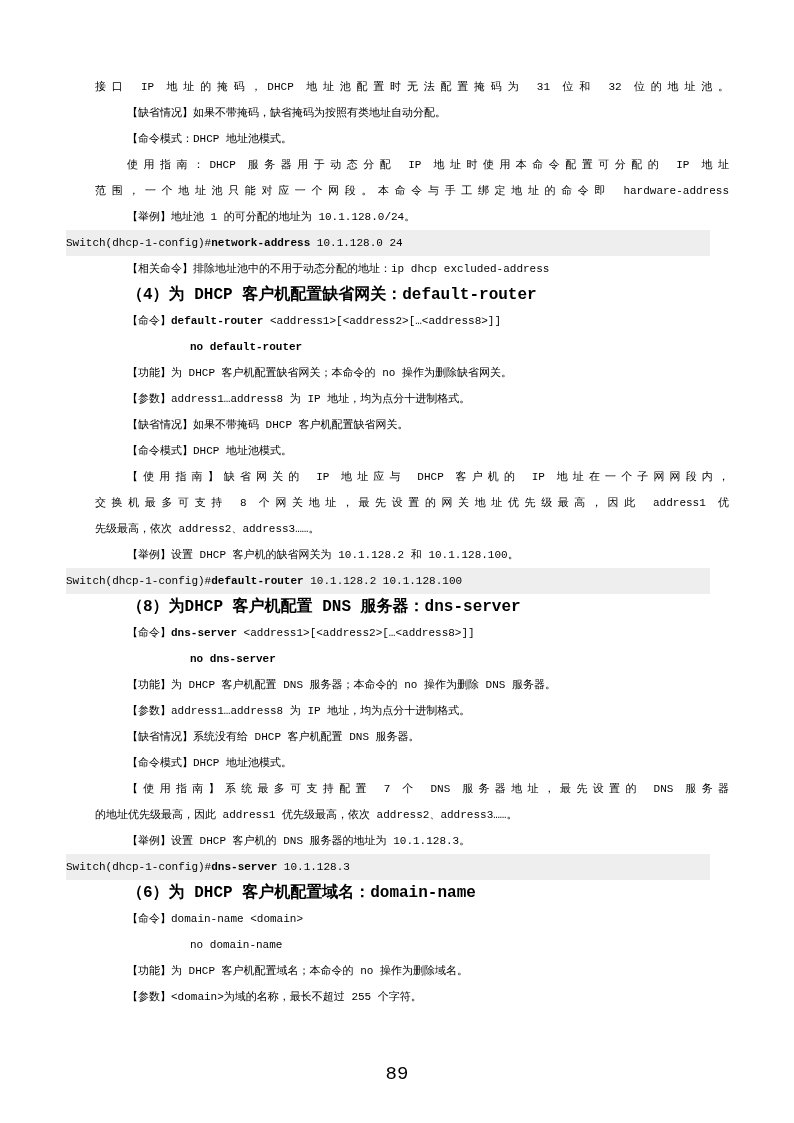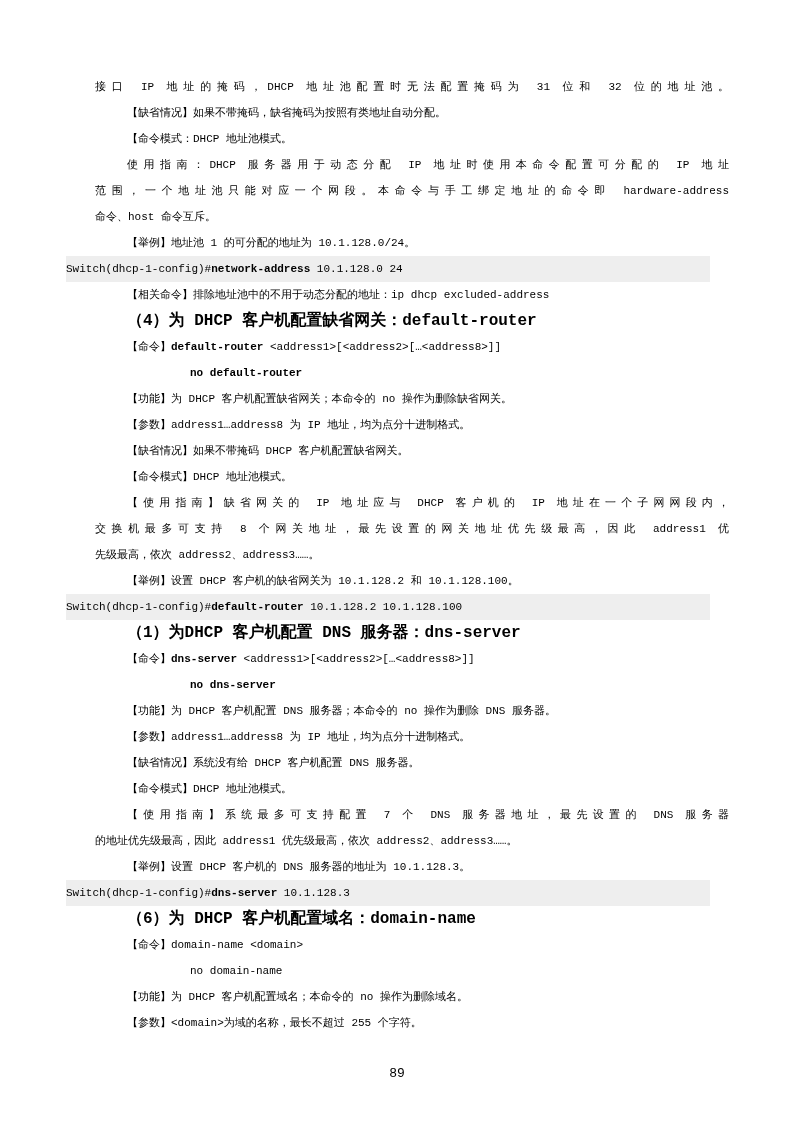--- a/index.html
+++ b/index.html
@@ -42,51 +42,50 @@
     text-align-last:justify;
     overflow:hidden;
   }
   .seg { display:inline; }
   .seg.b { font-weight:bold; }
   .pagenum {
     position:absolute;
     bottom:41px; left:0;
     width:100%;
     text-align:center;
-    font-size:13px;
+    font-size:19px;
     line-height:16px;
   }
 </style>
 </head>
 <body>
 
 <div class="page">
   <div class="content">
       <div class="line body just"><span class="seg">接口 IP 地址的掩码，DHCP 地址池配置时无法配置掩码为 31 位和 32 位的地址池。</span></div>
       <div class="line body indent"><span class="seg">【缺省情况】如果不带掩码，缺省掩码为按照有类地址自动分配。</span></div>
       <div class="line body indent"><span class="seg">【命令模式：DHCP 地址池模式。</span></div>
       <div class="line body indent just"><span class="seg">使用指南：DHCP 服务器用于动态分配 IP 地址时使用本命令配置可分配的 IP 地址</span></div>
       <div class="line body just"><span class="seg">范围，一个地址池只能对应一个网段。本命令与手工绑定地址的命令即 hardware-address</span></div>
-      <div class="line body"><span class="seg">命令、host 命令互斥。</span></div>
       <div class="line body indent"><span class="seg">【举例】地址池 1 的可分配的地址为 10.1.128.0/24。</span></div>
       <div class="line code"><span class="seg">Switch(dhcp-1-config)#</span><span class="seg b">network-address</span><span class="seg"> 10.1.128.0 24</span></div>
       <div class="line body indent"><span class="seg">【相关命令】排除地址池中的不用于动态分配的地址：ip dhcp excluded-address</span></div>
       <div class="line heading indent"><span class="seg b">（4）为 DHCP 客户机配置缺省网关：default-router</span></div>
       <div class="line body indent"><span class="seg">【命令】</span><span class="seg b">default-router</span><span class="seg"> &lt;address1&gt;[&lt;address2&gt;[…&lt;address8&gt;]]</span></div>
       <div class="line cont"><span class="seg b">no default-router</span></div>
       <div class="line body indent"><span class="seg">【功能】为 DHCP 客户机配置缺省网关；本命令的 no 操作为删除缺省网关。</span></div>
       <div class="line body indent"><span class="seg">【参数】address1…address8 为 IP 地址，均为点分十进制格式。</span></div>
       <div class="line body indent"><span class="seg">【缺省情况】如果不带掩码 DHCP 客户机配置缺省网关。</span></div>
       <div class="line body indent"><span class="seg">【命令模式】DHCP 地址池模式。</span></div>
       <div class="line body indent just"><span class="seg">【使用指南】缺省网关的 IP 地址应与 DHCP 客户机的 IP 地址在一个子网网段内，</span></div>
       <div class="line body just"><span class="seg">交换机最多可支持 8 个网关地址，最先设置的网关地址优先级最高，因此 address1 优</span></div>
       <div class="line body"><span class="seg">先级最高，依次 address2、address3……。</span></div>
       <div class="line body indent"><span class="seg">【举例】设置 DHCP 客户机的缺省网关为 10.1.128.2 和 10.1.128.100。</span></div>
       <div class="line code"><span class="seg">Switch(dhcp-1-config)#</span><span class="seg b">default-router</span><span class="seg"> 10.1.128.2 10.1.128.100</span></div>
-      <div class="line heading indent"><span class="seg b">（1）为DHCP 客户机配置 DNS 服务器：dns-server</span></div>
+      <div class="line heading indent"><span class="seg b">（8）为DHCP 客户机配置 DNS 服务器：dns-server</span></div>
       <div class="line body indent"><span class="seg">【命令】</span><span class="seg b">dns-server</span><span class="seg"> &lt;address1&gt;[&lt;address2&gt;[…&lt;address8&gt;]]</span></div>
       <div class="line cont"><span class="seg b">no dns-server</span></div>
       <div class="line body indent"><span class="seg">【功能】为 DHCP 客户机配置 DNS 服务器；本命令的 no 操作为删除 DNS 服务器。</span></div>
       <div class="line body indent"><span class="seg">【参数】address1…address8 为 IP 地址，均为点分十进制格式。</span></div>
       <div class="line body indent"><span class="seg">【缺省情况】系统没有给 DHCP 客户机配置 DNS 服务器。</span></div>
       <div class="line body indent"><span class="seg">【命令模式】DHCP 地址池模式。</span></div>
       <div class="line body indent just"><span class="seg">【使用指南】系统最多可支持配置 7 个 DNS 服务器地址，最先设置的 DNS 服务器</span></div>
       <div class="line body"><span class="seg">的地址优先级最高，因此 address1 优先级最高，依次 address2、address3……。</span></div>
       <div class="line body indent"><span class="seg">【举例】设置 DHCP 客户机的 DNS 服务器的地址为 10.1.128.3。</span></div>
       <div class="line code"><span class="seg">Switch(dhcp-1-config)#</span><span class="seg b">dns-server</span><span class="seg"> 10.1.128.3</span></div>

